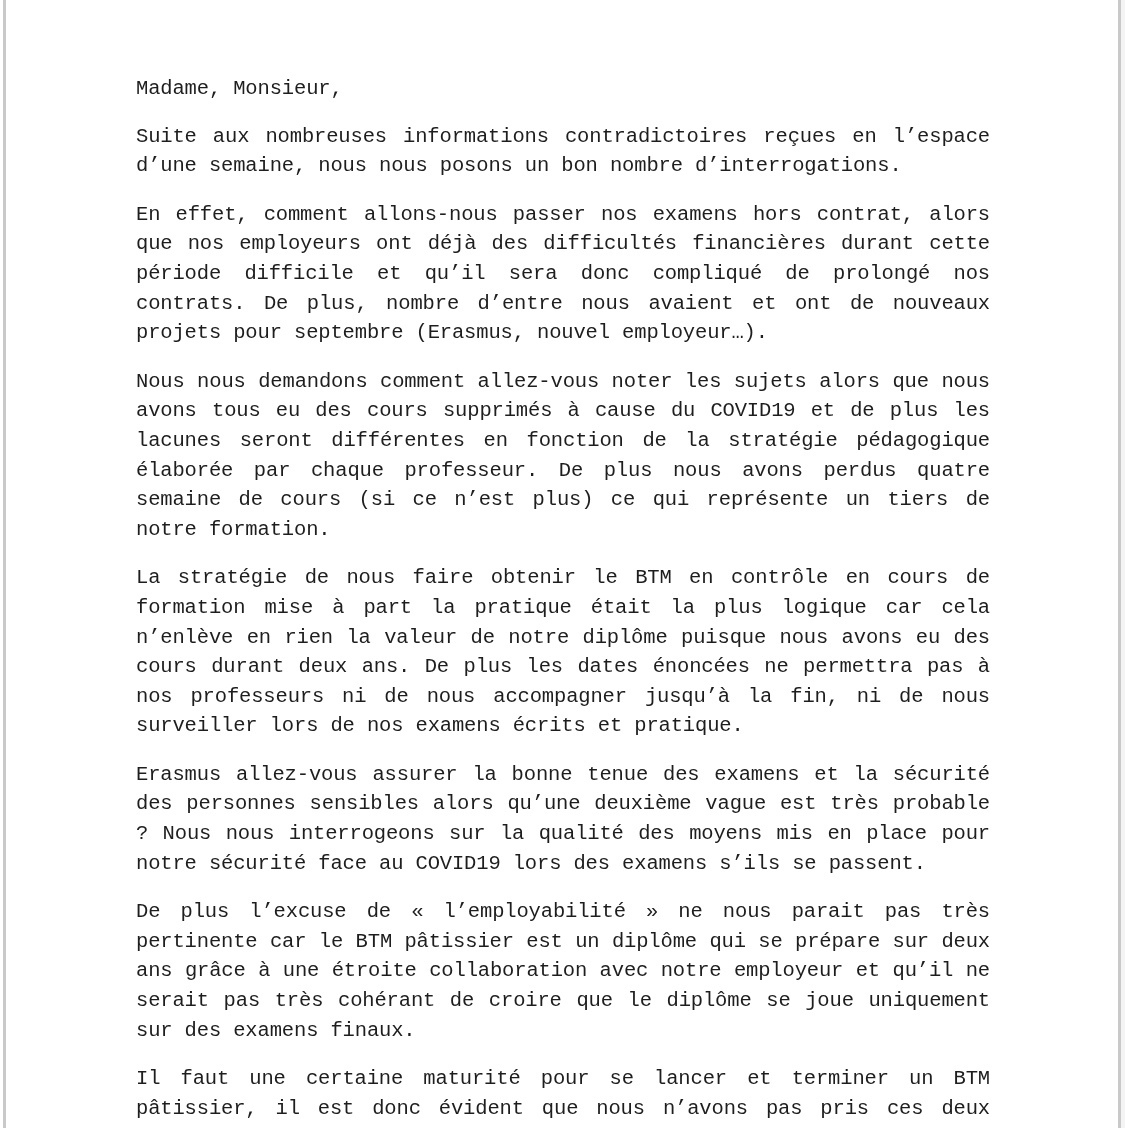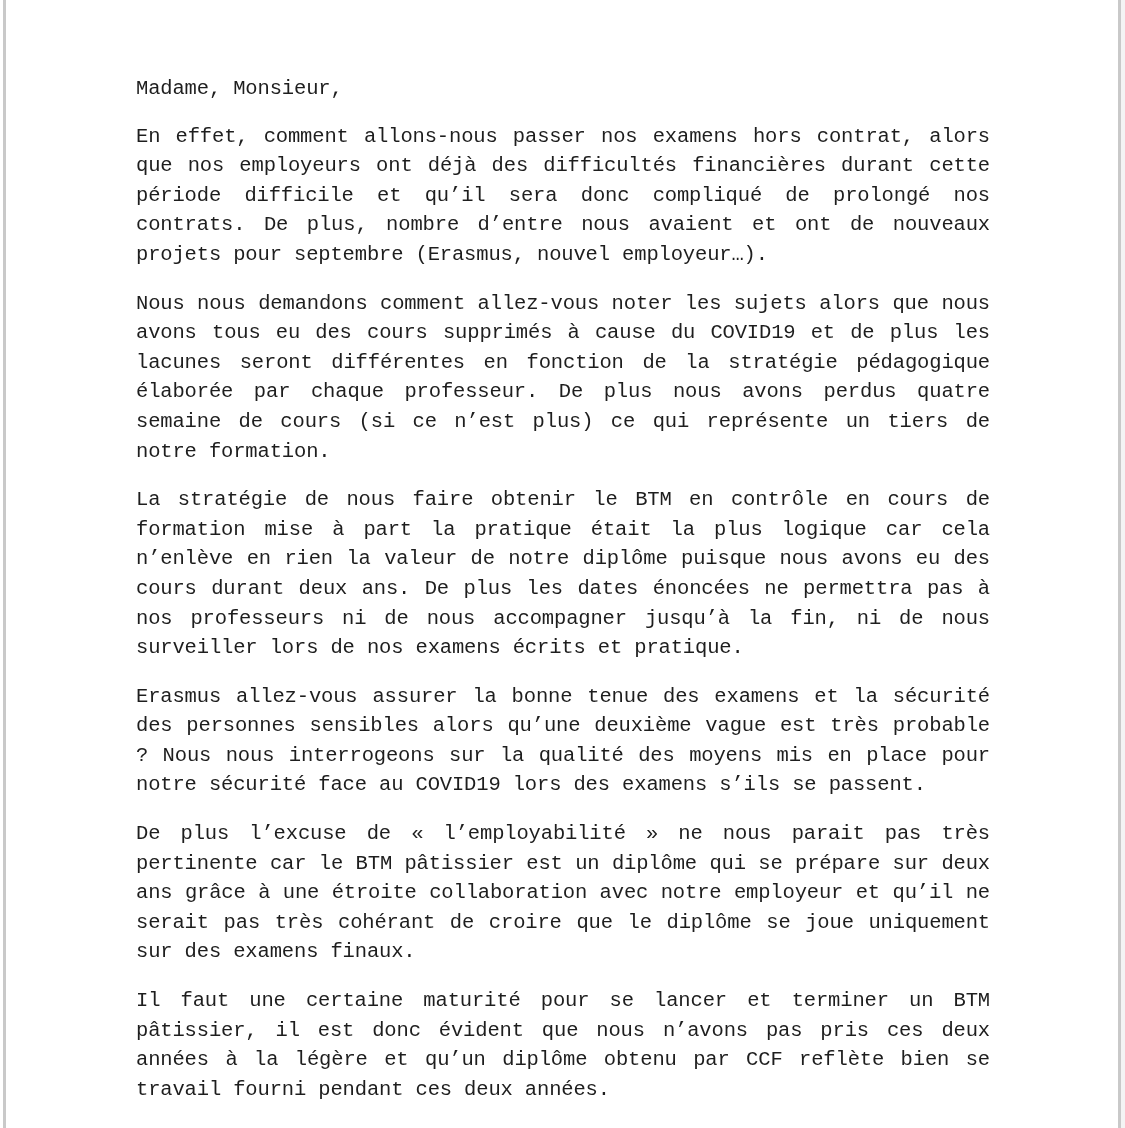--- a/index.html
+++ b/index.html
@@ -70,20 +70,21 @@
 
 <div class="page-edge-left"></div>
 <div class="page-edge-right"></div>
 <div class="page-edge-right-outer"></div>
 
 <div class="page">
 </div>
 
 <div class="letter">
   <p class="salutation">Madame, Monsieur,</p>
+  <p>Suite aux nombreuses informations contradictoires reçues en l’espace d’une semaine, nous nous posons un bon nombre d’interrogations.</p>
   <p>En effet, comment allons-nous passer nos examens hors contrat, alors que nos employeurs ont déjà des difficultés financières durant cette période difficile et qu’il sera donc compliqué de prolongé nos contrats. De plus, nombre d’entre nous avaient et ont de nouveaux projets pour septembre (Erasmus, nouvel employeur…).</p>
   <p>Nous nous demandons comment allez-vous noter les sujets alors que nous avons tous eu des cours supprimés à cause du COVID19 et de plus les lacunes seront différentes en fonction de la stratégie pédagogique élaborée par chaque professeur. De plus nous avons perdus quatre semaine de cours (si ce n’est plus) ce qui représente un tiers de notre formation.</p>
   <p>La stratégie de nous faire obtenir le BTM en contrôle en cours de formation mise à part la pratique était la plus logique car cela n’enlève en rien la valeur de notre diplôme puisque nous avons eu des cours durant deux ans. De plus les dates énoncées ne permettra pas à nos professeurs ni de nous accompagner jusqu’à la fin, ni de nous surveiller lors de nos examens écrits et pratique.</p>
   <p>Erasmus allez-vous assurer la bonne tenue des examens et la sécurité des personnes sensibles alors qu’une deuxième vague est très probable ? Nous nous interrogeons sur la qualité des moyens mis en place pour notre sécurité face au COVID19 lors des examens s’ils se passent.</p>
   <p>De plus l’excuse de « l’employabilité » ne nous parait pas très pertinente car le BTM pâtissier est un diplôme qui se prépare sur deux ans grâce à une étroite collaboration avec notre employeur et qu’il ne serait pas très cohérant de croire que le diplôme se joue uniquement sur des examens finaux.</p>
   <p>Il faut une certaine maturité pour se lancer et terminer un BTM pâtissier, il est donc évident que nous n’avons pas pris ces deux années à la légère et qu’un diplôme obtenu par CCF reflète bien se travail fourni pendant ces deux années.</p>
   <p>Merci de l’attention que vous porterez à ce message.</p>
 </div>
 
 </body></html>

